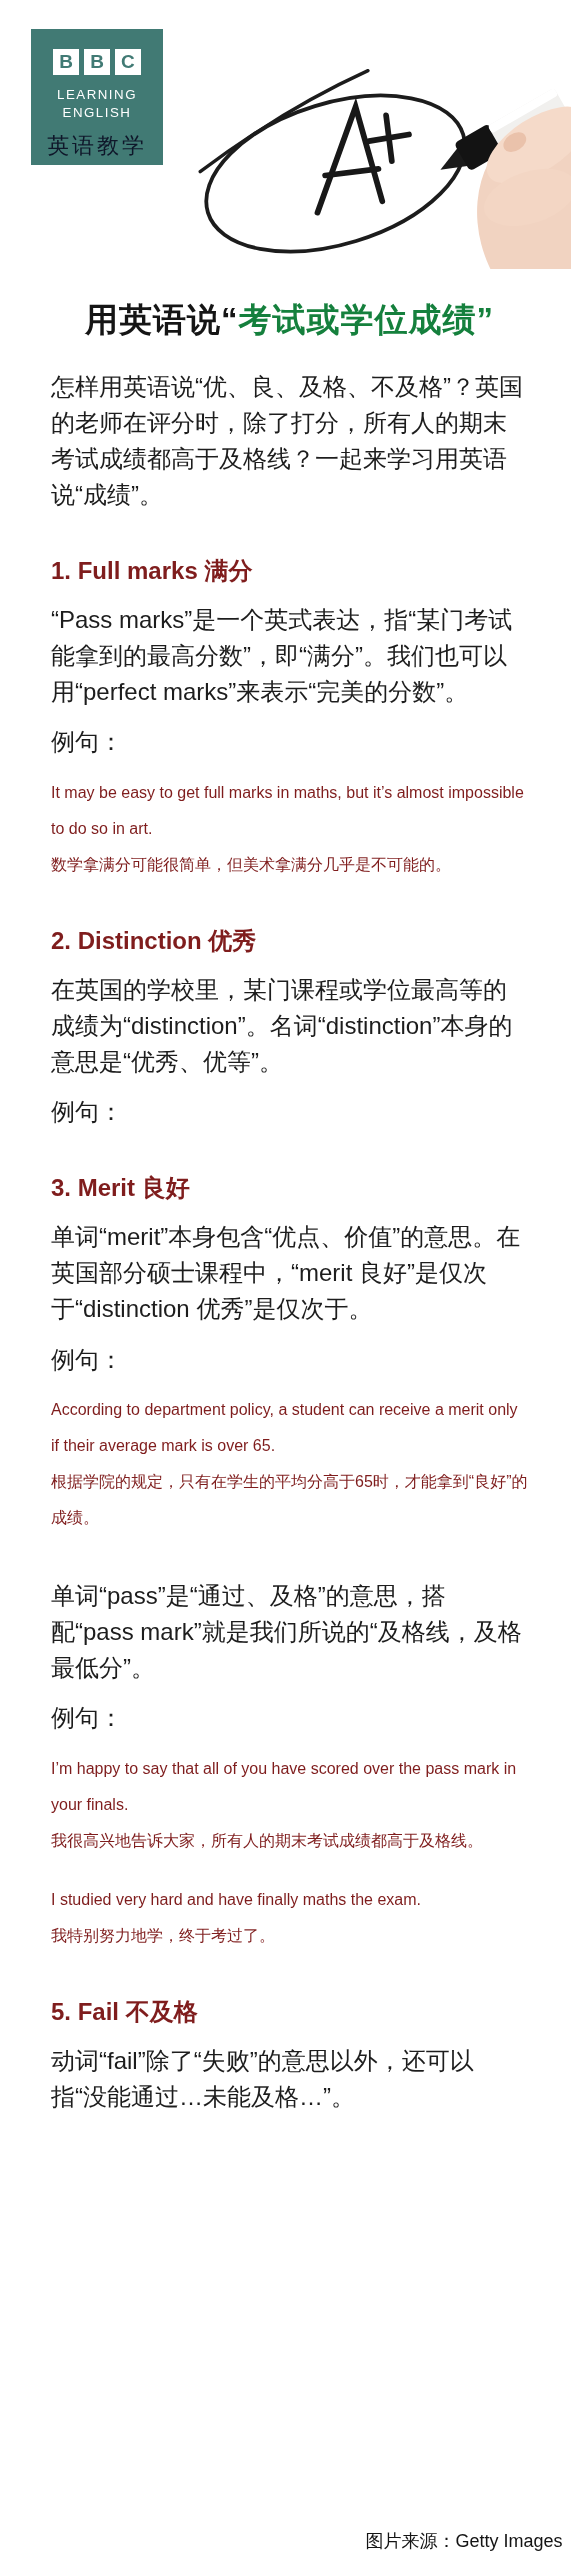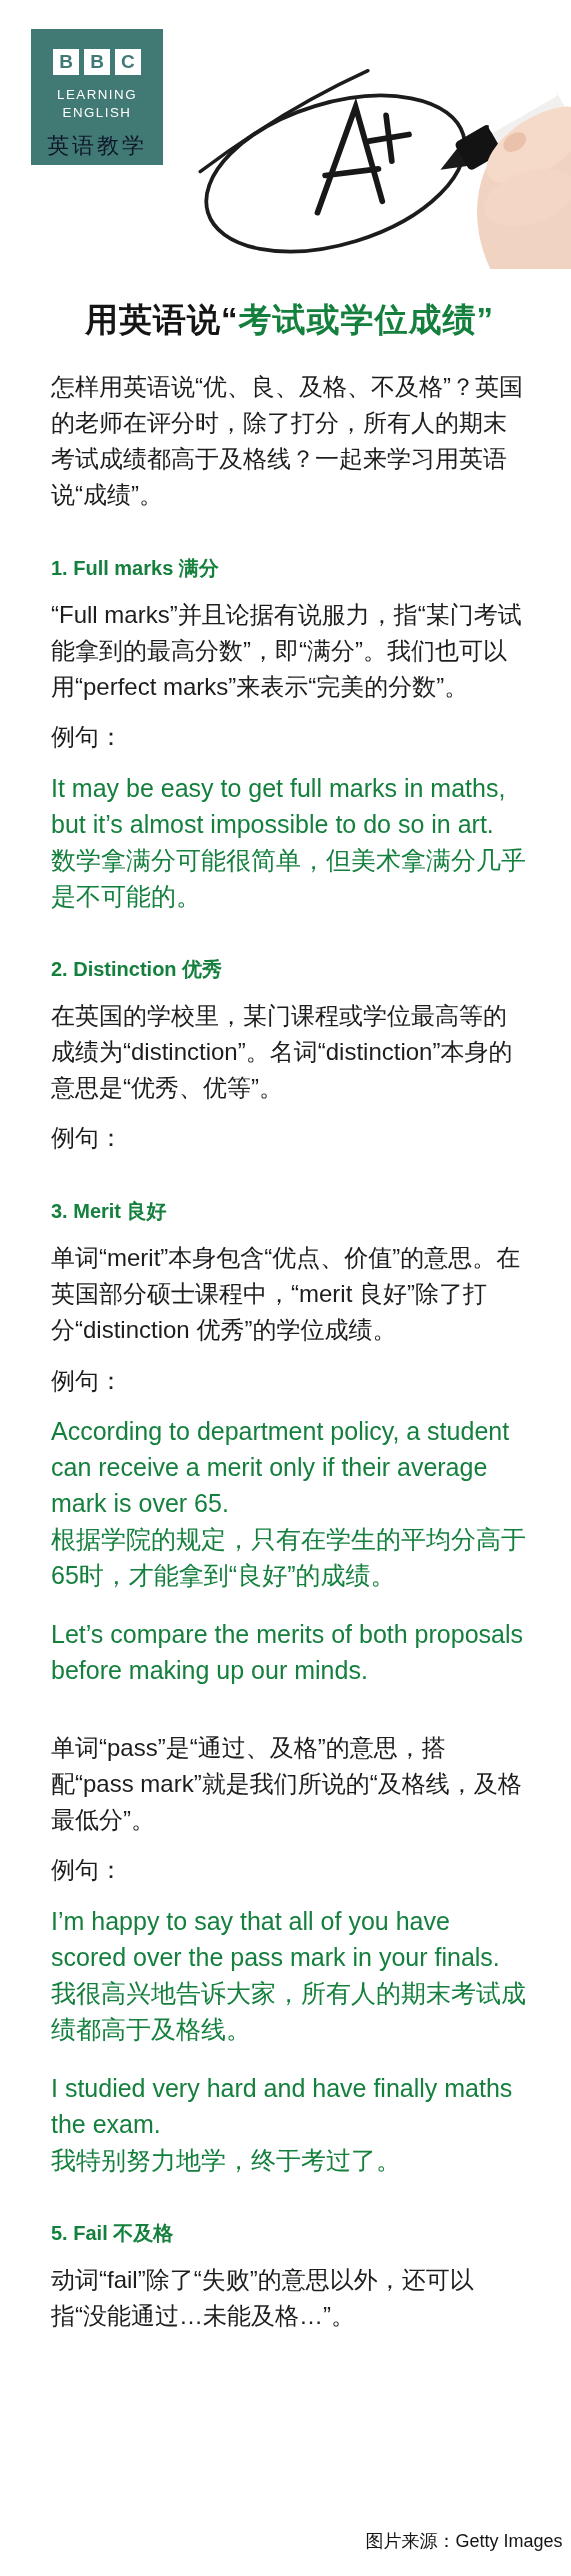--- a/index.html
+++ b/index.html
@@ -17,26 +17,26 @@
   .logo-en{color:#fff;font-size:13.3px;letter-spacing:1.5px;line-height:18px;}
   .logo-en.first{margin-top:11.4px;}
   .logo-cn{color:#0f172a;font-size:22px;letter-spacing:2.9px;margin-top:8.6px;}
 
   
   .article{padding:0 44px 0 51px;}
   .title{margin:29px 0 0;text-align:center;font-size:33px;font-weight:bold;color:#151515;letter-spacing:1px;}
   .title .red{color:#15803d;}
   .intro{margin:26px 0 0;font-size:24px;line-height:36px;color:#1d1d1d;}
   .section{margin-top:42px;}
-  .sec-heading{margin:0;color:#15803d;font-size:20px;font-weight:bold;white-space:nowrap;}
+  .sec-heading{margin:0;color:#7f1d1d;font-size:24px;font-weight:bold;white-space:nowrap;}
   .sec-body{margin:15.2px 0 0;font-size:24px;line-height:36px;color:#1d1d1d;}
   .ex-label{margin:14.3px 0 0;font-size:24px;line-height:36px;color:#1d1d1d;}
   .example{margin-top:14.3px;}
   .example + .example{margin-top:23px;}
-  .ex-en,.ex-zh{margin:0;font-size:25px;line-height:36px;color:#15803d;}
+  .ex-en,.ex-zh{margin:0;font-size:16px;line-height:36px;color:#7f1d1d;}
 
   .credit{position:absolute;right:9.5px;bottom:23px;font-size:18px;color:#141414;}
 </style>
 </head>
 <body>
 
 <div class="page">
 
   <div class="hero">
     <svg class="hero-svg" width="572" height="269" viewBox="0 0 600 282" aria-hidden="true">
@@ -80,48 +80,47 @@
   </div>
 
   <div class="article">
     <h1 class="title"><span>用英语说“</span><span class="red">考试或学位成绩”</span></h1>
 
     <p class="intro">怎样用英语说“优、良、及格、不及格”？英国的老师在评分时，除了打分，所有人的期末考试成绩都高于及格线？一起来学习用英语说“成绩”。</p>
 
     <div id="sections">
   <div class="section">
     <h2 class="sec-heading">1. Full marks 满分</h2>
-    <p class="sec-body">“Full marks”并且论据有说服力，指“某门考试能拿到的最高分数”，即“满分”。我们也可以用“perfect marks”来表示“完美的分数”。</p>
+    <p class="sec-body">“Pass marks”是一个英式表达，指“某门考试能拿到的最高分数”，即“满分”。我们也可以用“perfect marks”来表示“完美的分数”。</p>
     <p class="ex-label">例句：</p>
     <div>
   <div class="example">
     <p class="ex-en">It may be easy to get full marks in maths, but it’s almost impossible to do so in art.</p>
     <p class="ex-zh">数学拿满分可能很简单，但美术拿满分几乎是不可能的。</p>
   </div>
 </div>
   </div>
 
   <div class="section">
     <h2 class="sec-heading">2. Distinction 优秀</h2>
     <p class="sec-body">在英国的学校里，某门课程或学位最高等的成绩为“distinction”。名词“distinction”本身的意思是“优秀、优等”。</p>
     <p class="ex-label">例句：</p>
   </div>
 
   <div class="section">
     <h2 class="sec-heading">3. Merit 良好</h2>
-    <p class="sec-body">单词“merit”本身包含“优点、价值”的意思。在英国部分硕士课程中，“merit 良好”除了打分“distinction 优秀”的学位成绩。</p>
+    <p class="sec-body">单词“merit”本身包含“优点、价值”的意思。在英国部分硕士课程中，“merit 良好”是仅次于“distinction 优秀”是仅次于。</p>
     <p class="ex-label">例句：</p>
     <div>
   <div class="example">
     <p class="ex-en">According to department policy, a student can receive a merit only if their average mark is over 65.</p>
     <p class="ex-zh">根据学院的规定，只有在学生的平均分高于65时，才能拿到“良好”的成绩。</p>
   </div>
 
   <div class="example">
-    <p class="ex-en">Let’s compare the merits of both proposals before making up our minds.</p>
   </div>
 </div>
   </div>
 
   <div class="section">
     <p class="sec-body">单词“pass”是“通过、及格”的意思，搭配“pass mark”就是我们所说的“及格线，及格最低分”。</p>
     <p class="ex-label">例句：</p>
     <div>
   <div class="example">
     <p class="ex-en">I’m happy to say that all of you have scored over the pass mark in your finals.</p>

